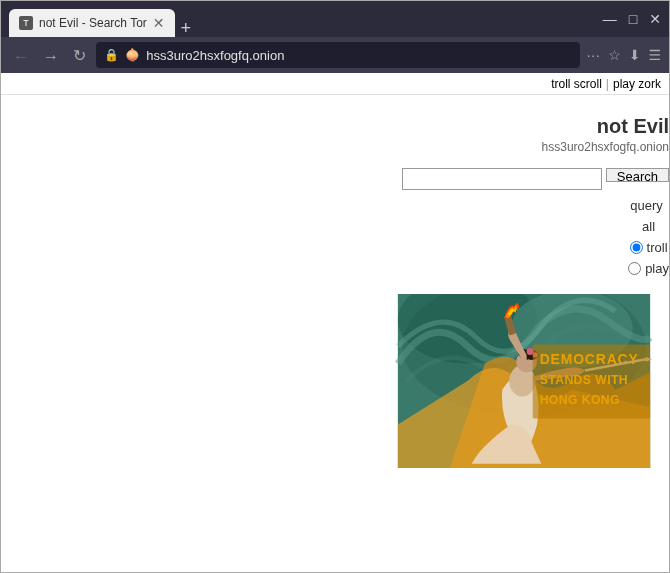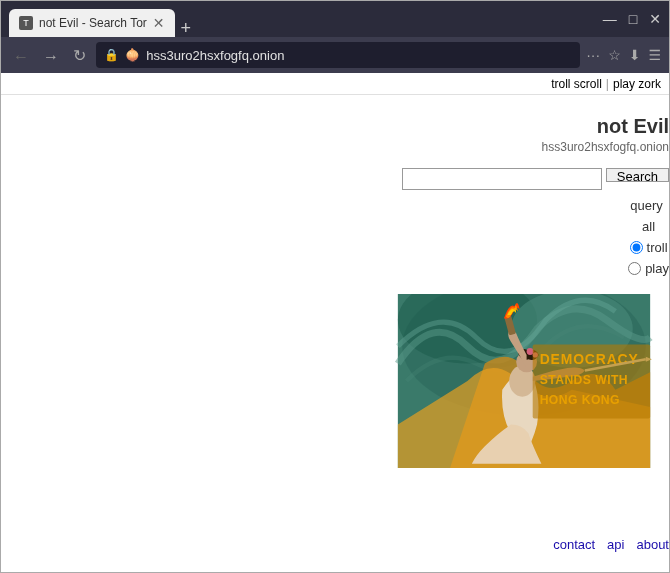--- a/index.html
+++ b/index.html
@@ -346,22 +346,15 @@
         <rect x="155" y="58" width="135" height="85" fill="rgba(180,120,0,0.6)" rx="2"></rect>
         <text x="163" y="80" font-family="Arial Black, sans-serif" font-size="16" font-weight="900" fill="#e8a000" letter-spacing="1">DEMOCRACY</text>
         <text x="163" y="103" font-family="Arial Black, sans-serif" font-size="14" font-weight="900" fill="#e8a000" letter-spacing="0.5">STANDS WITH</text>
         <text x="163" y="126" font-family="Arial Black, sans-serif" font-size="14" font-weight="900" fill="#e8a000" letter-spacing="0.5">HONG KONG</text>
 
         <line x1="215" y1="88" x2="285" y2="75" stroke="#c4a050" stroke-width="3"></line>
         <polygon points="285,72 292,75 285,78" fill="#c4a050"></polygon>
       </svg>
     </div>
 
-    <div class="footer-links">
-      <a class="footer-link">contact</a>
-      <span class="footer-sep"> </span>
-      <a class="footer-link">api</a>
-      <span class="footer-sep"> </span>
-      <a class="footer-link">about</a>
-    </div>
 
   </div>
 </div>
 
 </body></html>

